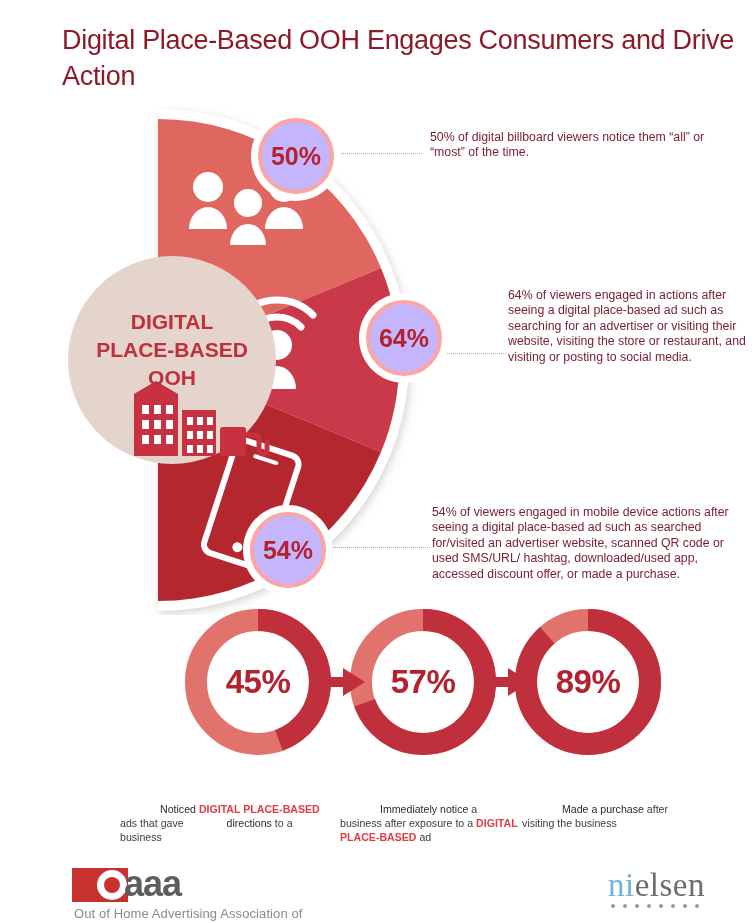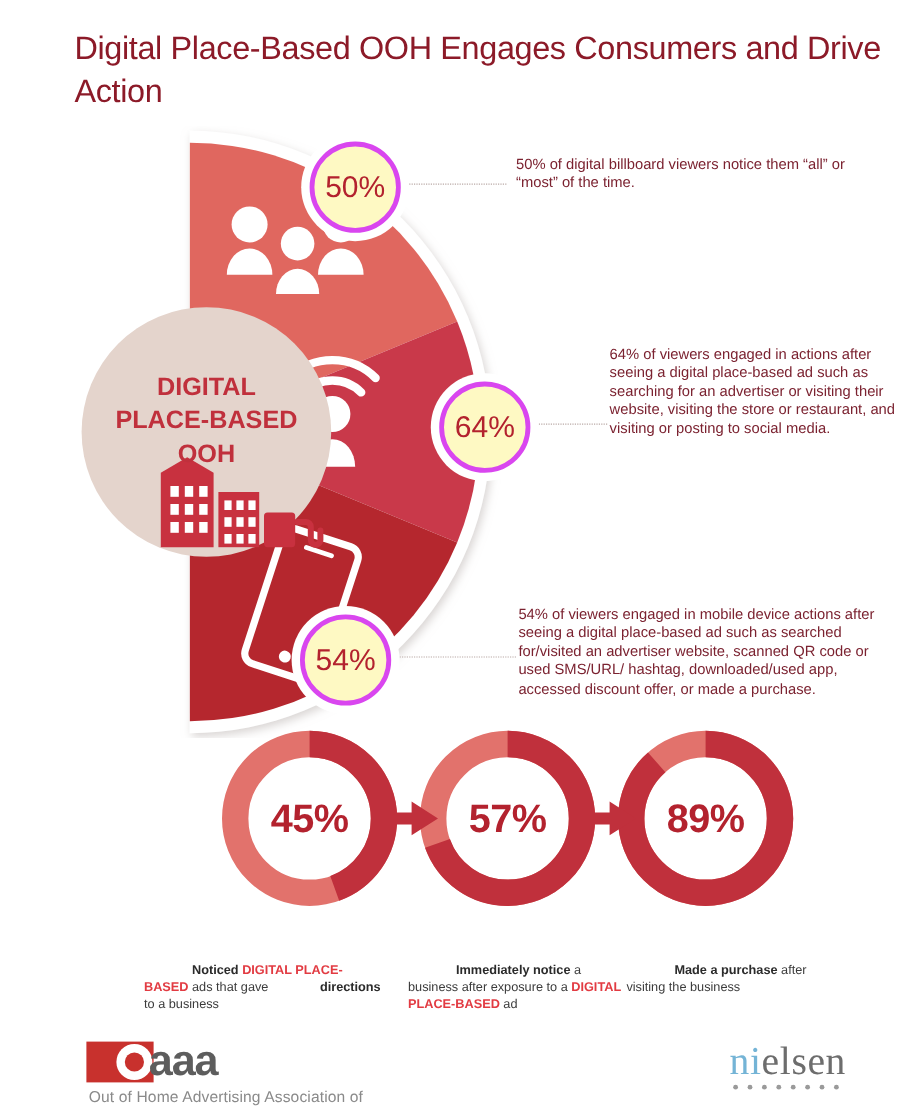--- a/index.html
+++ b/index.html
@@ -23,29 +23,29 @@
   }
 
   
   .fan-wrap{position:absolute;left:60px;top:105px;width:400px;height:510px;}
   .fan-svg{position:absolute;left:0;top:0;}
 
   
   .bubble{
     position:absolute;
     border-radius:50%;
-    background:#fef9c3;
-    border:4px solid #d946ef;
+    background:#c4b5fd;
+    border:4px solid #fca5a5;
     display:flex;align-items:center;justify-content:center;
     color:#b3222e;
-    font-weight:normal;
+    font-weight:bold;
     box-shadow:0 0 0 7px #ffffff;
   }
   .bubble-50{left:258px;top:118px;width:68px;height:68px;font-size:25px;}
-  .bubble-64{left:366px;top:318px;width:68px;height:68px;font-size:25px;}
+  .bubble-64{left:366px;top:300px;width:68px;height:68px;font-size:25px;}
   .bubble-54{left:250px;top:512px;width:68px;height:68px;font-size:25px;}
 
   
   .leader{
     position:absolute;height:0;
     border-top:1.5px dotted #b9a9a6;
   }
   .leader-1{left:330px;top:153px;width:92px;}
   .leader-2{left:438px;top:353px;width:68px;}
   .leader-3{left:322px;top:547px;width:108px;}
@@ -79,21 +79,21 @@
   .arrow-1{left:480px;}
 
   
   .caption{
     position:absolute;top:802px;
     font-size:10.6px;line-height:14px;color:#3b3b3b;
   }
   .caption-0{left:120px;width:200px;}
   .caption-1{left:340px;width:180px;}
   .caption-2{left:522px;width:180px;}
-  .caption b{font-weight:bold;color:#2b2b2b;padding-left:40px;}
+  .caption b{font-weight:normal;color:#2b2b2b;padding-left:40px;}
   .caption .hl{color:#e23b42;font-weight:bold;}
 
   
   .oaaa{position:absolute;left:72px;top:866px;width:260px;height:52px;}
   .oaaa-mark{position:absolute;left:0;top:2px;width:56px;height:34px;background:#c8312d;
     display:flex;align-items:center;justify-content:flex-end;}
   .oaaa-ring{width:30px;height:30px;border-radius:50%;background:#ffffff;margin-right:1px;
     display:flex;align-items:center;justify-content:center;}
   .oaaa-dot{width:16px;height:16px;border-radius:50%;background:#c8312d;}
   .oaaa-word{position:absolute;left:52px;top:-3px;font-size:36px;font-weight:bold;color:#5d5d5d;letter-spacing:-1px;}

